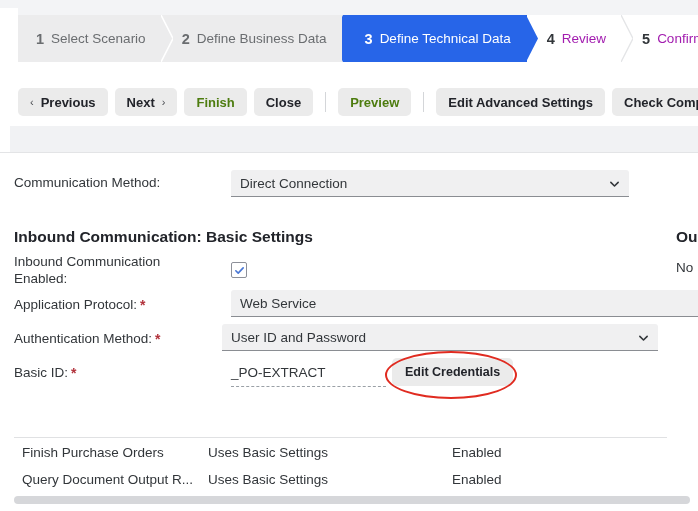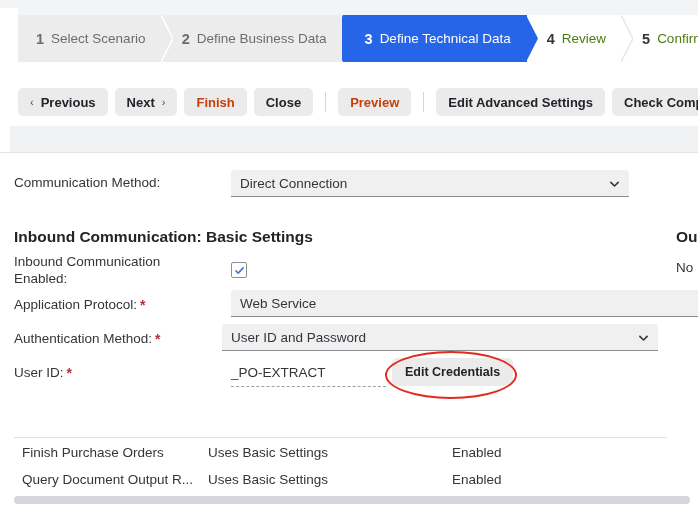--- a/index.html
+++ b/index.html
@@ -86,21 +86,21 @@
     z-index: 4;
     padding-left: 22px;
   }
   .step.active .num { color: #ffffff; }
   .step.active .lbl { color: #ffffff; }
 
   .step.plain-after {
     background: #ffffff;
   }
   .step.plain-after .num { color: #32363a; }
-  .step.plain-after .lbl { color: #4d7c0f; }
+  .step.plain-after .lbl { color: #a21caf; }
 
   
   .toolbar {
     position: absolute;
     left: 0; top: 78px;
     width: 698px;
     height: 48px;
     background: #ffffff;
     display: flex;
     align-items: center;
@@ -119,21 +119,21 @@
     padding: 7px 12px;
     height: 28px;
     box-sizing: border-box;
     display: flex;
     align-items: center;
     gap: 7px;
     white-space: nowrap;
     cursor: pointer;
   }
   .tb-btn.disabled {
-    color: #c2410c;
+    color: #4d7c0f;
     background: #ebebeb;
     cursor: default;
   }
   .tb-btn .chev {
     font-size: 11px;
     font-weight: normal;
     color: #4a4d52;
     line-height: 1;
   }
   .tb-sep {
@@ -470,21 +470,21 @@
     <div class="sel" style="position:absolute; left:222px; top:171px; width:436px;">
       <span>User ID and Password</span>
       <span class="chevd">
         <svg width="11" height="11" viewBox="0 0 12 12">
             <path d="M2 4.2 L6 8.2 L10 4.2" fill="none" stroke="#32363a" stroke-width="1.7" stroke-linecap="round" stroke-linejoin="round"></path>
           </svg>
       </span>
     </div>
 
     <div class="row" style="left:14px; top:212px;">
-      <span class="lab">User ID:</span>
+      <span class="lab">Basic ID:</span>
       <span class="req">*</span>
     </div>
     <div class="uid-val" style="left:231px; top:212px;">_PO-EXTRACT</div>
     <div class="uid-underline" style="left:231px; top:233px; width:155px;"></div>
 
     <button class="ec-btn" style="left:392px; top:205px;align-items:center;">
       <span>Edit Credentials</span>
     </button>
     <div class="annot-oval" style="left:385px; top:198px; width:128px; height:44px;"></div>
 

